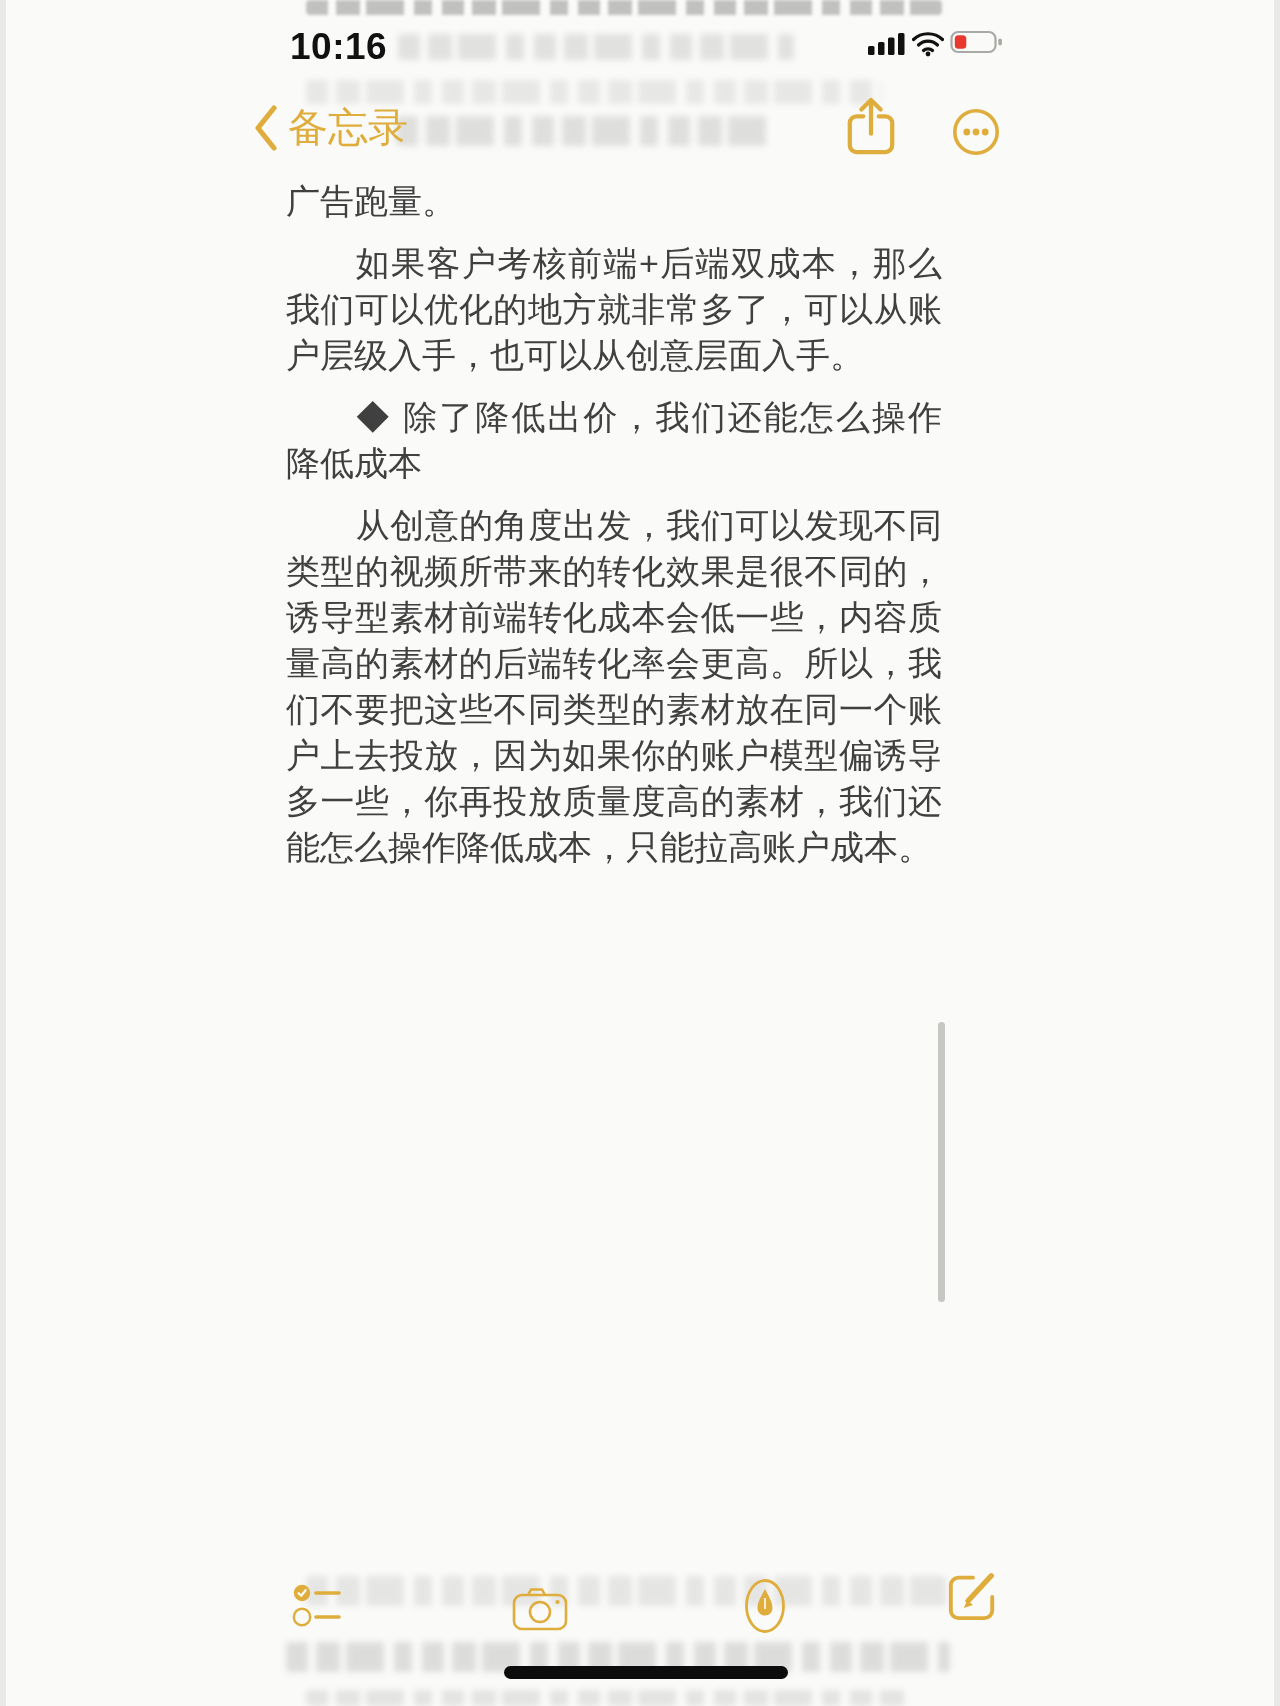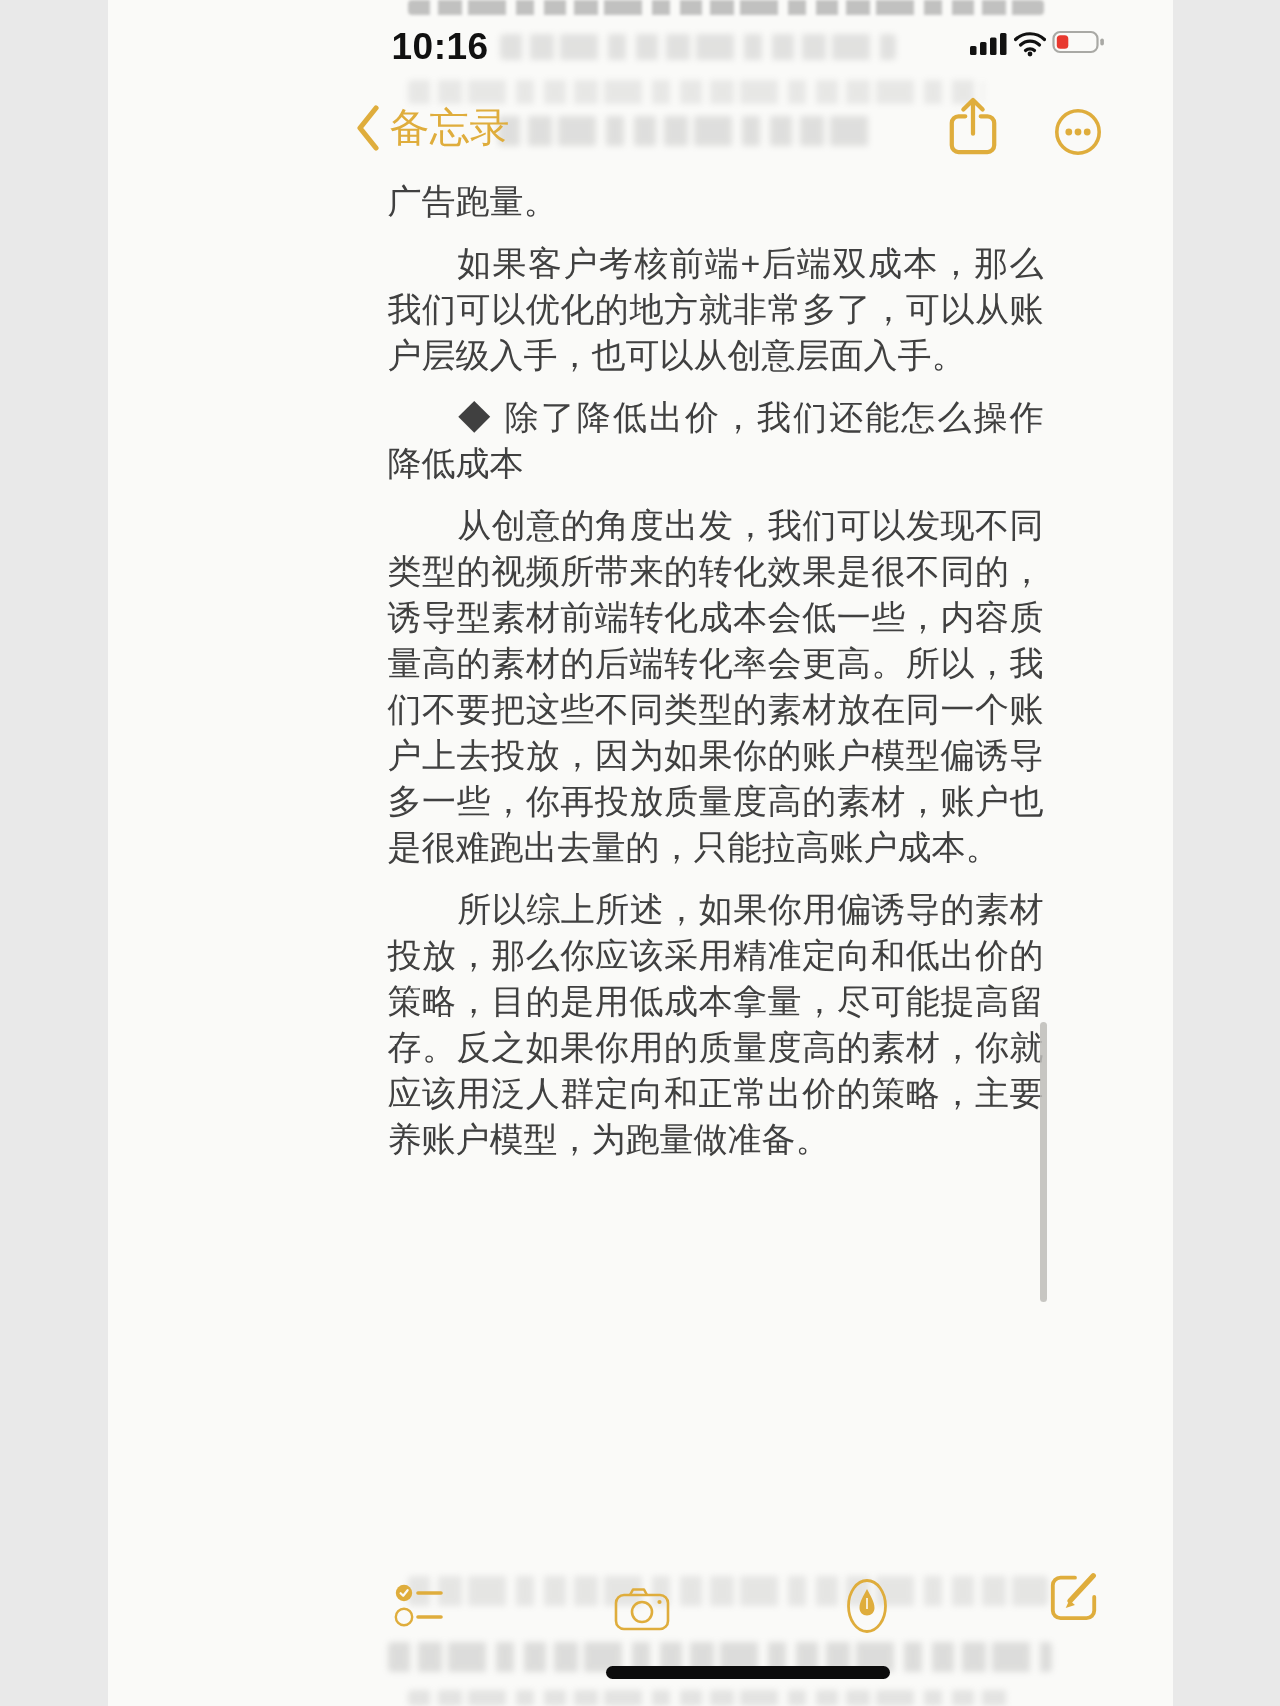--- a/index.html
+++ b/index.html
@@ -1,17 +1,17 @@
 <!DOCTYPE html>
 <html><head>
 <meta charset="utf-8">
 <style>
   html,body{margin:0;padding:0;background:#e9e9e9;}
   .screen{
-    position:relative;width:1065px;height:1706px;margin:0 auto;
+    position:relative;width:1268px;height:1706px;margin:0 auto;
     background:#fafaf8;overflow:hidden;
     font-family:"Liberation Sans",sans-serif;
     color:#404040;
   }
   .abs{position:absolute;}
   
   .time{left:284px;top:26px;font-size:37px;font-weight:700;color:#111;letter-spacing:.5px;}
   .sig{left:862px;top:32px;}
   .wifi{left:906px;top:31px;}
   .batt{left:944px;top:29px;}
@@ -117,22 +117,21 @@
       <circle cx="7.4" cy="12" r="1.7" fill="currentColor"></circle>
       <circle cx="12" cy="12" r="1.7" fill="currentColor"></circle>
       <circle cx="16.6" cy="12" r="1.7" fill="currentColor"></circle>
     </svg>
   </div>
 
   <div class="abs note">
       <p>广告跑量。</p>
       <p class="indent">如果客户考核前端+后端双成本，那么我们可以优化的地方就非常多了，可以从账户层级入手，也可以从创意层面入手。</p>
       <p class="indent">◆ 除了降低出价，我们还能怎么操作降低成本</p>
-      <p class="indent">从创意的角度出发，我们可以发现不同类型的视频所带来的转化效果是很不同的，诱导型素材前端转化成本会低一些，内容质量高的素材的后端转化率会更高。所以，我们不要把这些不同类型的素材放在同一个账户上去投放，因为如果你的账户模型偏诱导多一些，你再投放质量度高的素材，账户也是很难跑出去量的，只能拉高账户成本。</p>
-      <p class="indent">所以综上所述，如果你用偏诱导的素材投放，那么你应该采用精准定向和低出价的策略，目的是用低成本拿量，尽可能提高留存。反之如果你用的质量度高的素材，你就应该用泛人群定向和正常出价的策略，主要养账户模型，为跑量做准备。</p>
+      <p class="indent">从创意的角度出发，我们可以发现不同类型的视频所带来的转化效果是很不同的，诱导型素材前端转化成本会低一些，内容质量高的素材的后端转化率会更高。所以，我们不要把这些不同类型的素材放在同一个账户上去投放，因为如果你的账户模型偏诱导多一些，你再投放质量度高的素材，我们还能怎么操作降低成本，只能拉高账户成本。</p>
     </div>
 
   <div class="abs scrollbar"></div>
 
   <div class="abs tb tb-checklist gold">
     <svg width="50" height="46" viewBox="0 0 50 46">
       <circle cx="10" cy="11" r="8.2" fill="currentColor"></circle>
       <path d="M6.6 11.2 L9.2 13.8 L13.6 8.2" fill="none" stroke="#fafaf8" stroke-width="2.2" stroke-linecap="round" stroke-linejoin="round"></path>
       <line x1="24" y1="11" x2="47" y2="11" stroke="currentColor" stroke-width="3.6" stroke-linecap="round"></line>
       <circle cx="10" cy="35" r="8.2" fill="none" stroke="currentColor" stroke-width="2.4"></circle>

